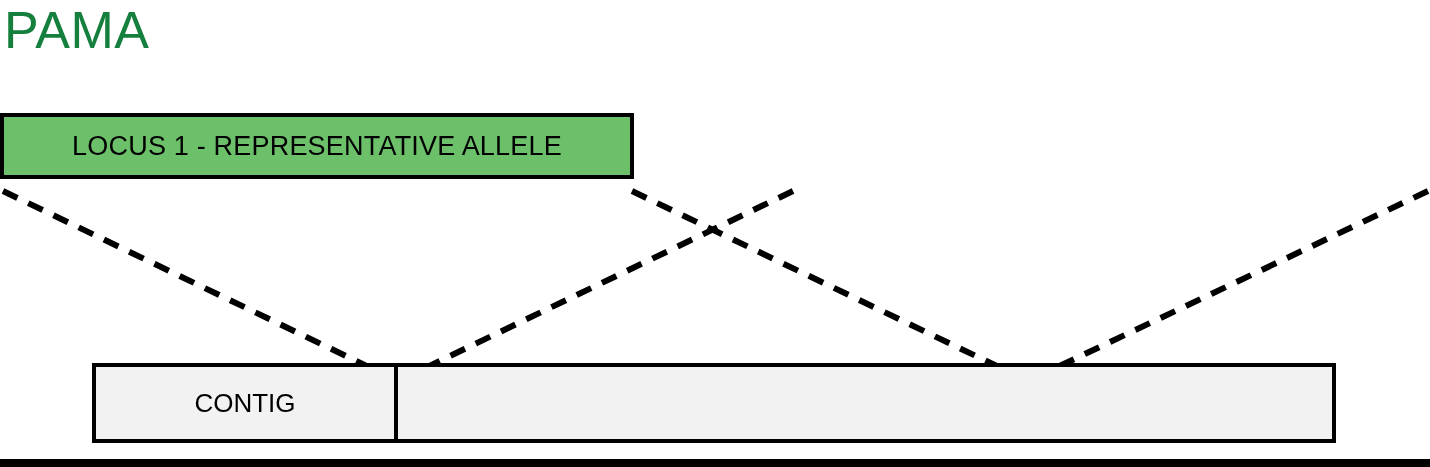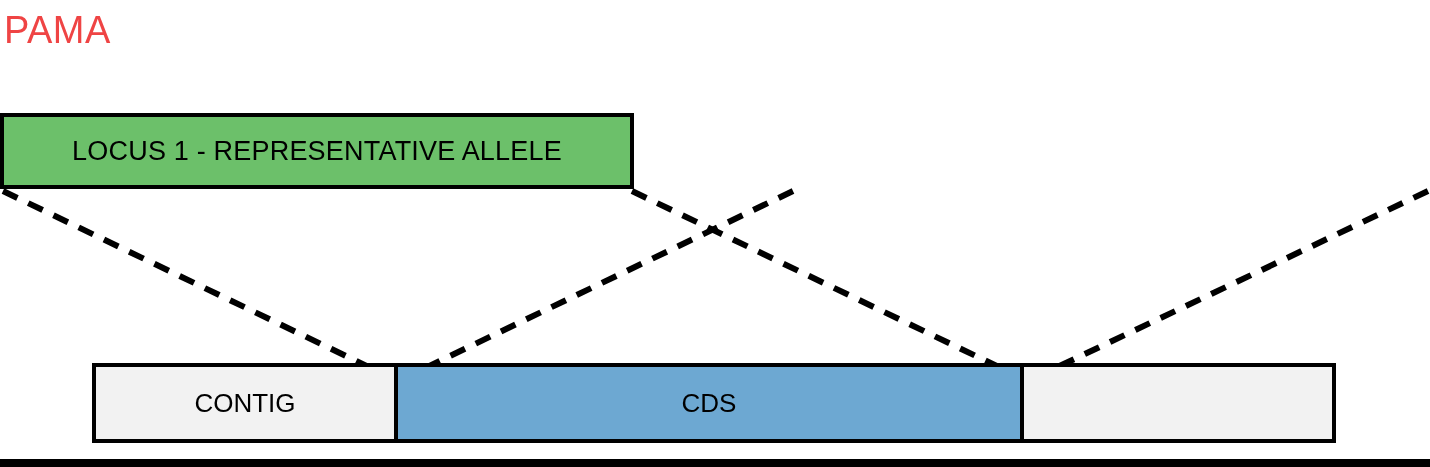--- a/index.html
+++ b/index.html
@@ -16,23 +16,23 @@
     height: 467px;
     background: #ffffff;
     overflow: hidden;
   }
 
   
   #title {
     position: absolute;
     left: 4px;
     top: 4px;
-    font-size: 38px;
+    font-size: 52px;
     line-height: 52px;
-    color: #ef4444;
+    color: #15803d;
     font-weight: 400;
     letter-spacing: 0.5px;
     white-space: nowrap;
   }
 
   
   #connectors {
     position: absolute;
     left: 0;
     top: 0;
@@ -55,21 +55,21 @@
     font-size: 27px;
     line-height: 30px;
     color: #000000;
     white-space: nowrap;
     letter-spacing: 0.2px;
   }
   #locus-1 {
     left: 0px;
     top: 113px;
     width: 634px;
-    height: 76px;
+    height: 66px;
   }
   #locus-2 {
     left: 793px;
     top: 113px;
     width: 637px;
     height: 78px;
   }
 
   
   #contig-track {
@@ -137,23 +137,20 @@
 
   <div class="locus-box" id="locus-1">
     <span class="locus-label">LOCUS 1 - REPRESENTATIVE ALLELE</span>
   </div>
 
 
   <div id="contig-track">
     <div class="segment" id="segment-contig">
       <span class="segment-label">CONTIG</span>
     </div>
-    <div class="segment" id="segment-cds">
-      <span class="segment-label">CDS</span>
-    </div>
     <div class="segment" id="segment-flank">
       <span class="segment-label"></span>
     </div>
   </div>
 
   <div id="bottom-rule"></div>
 
 </div>
 
 </body></html>

